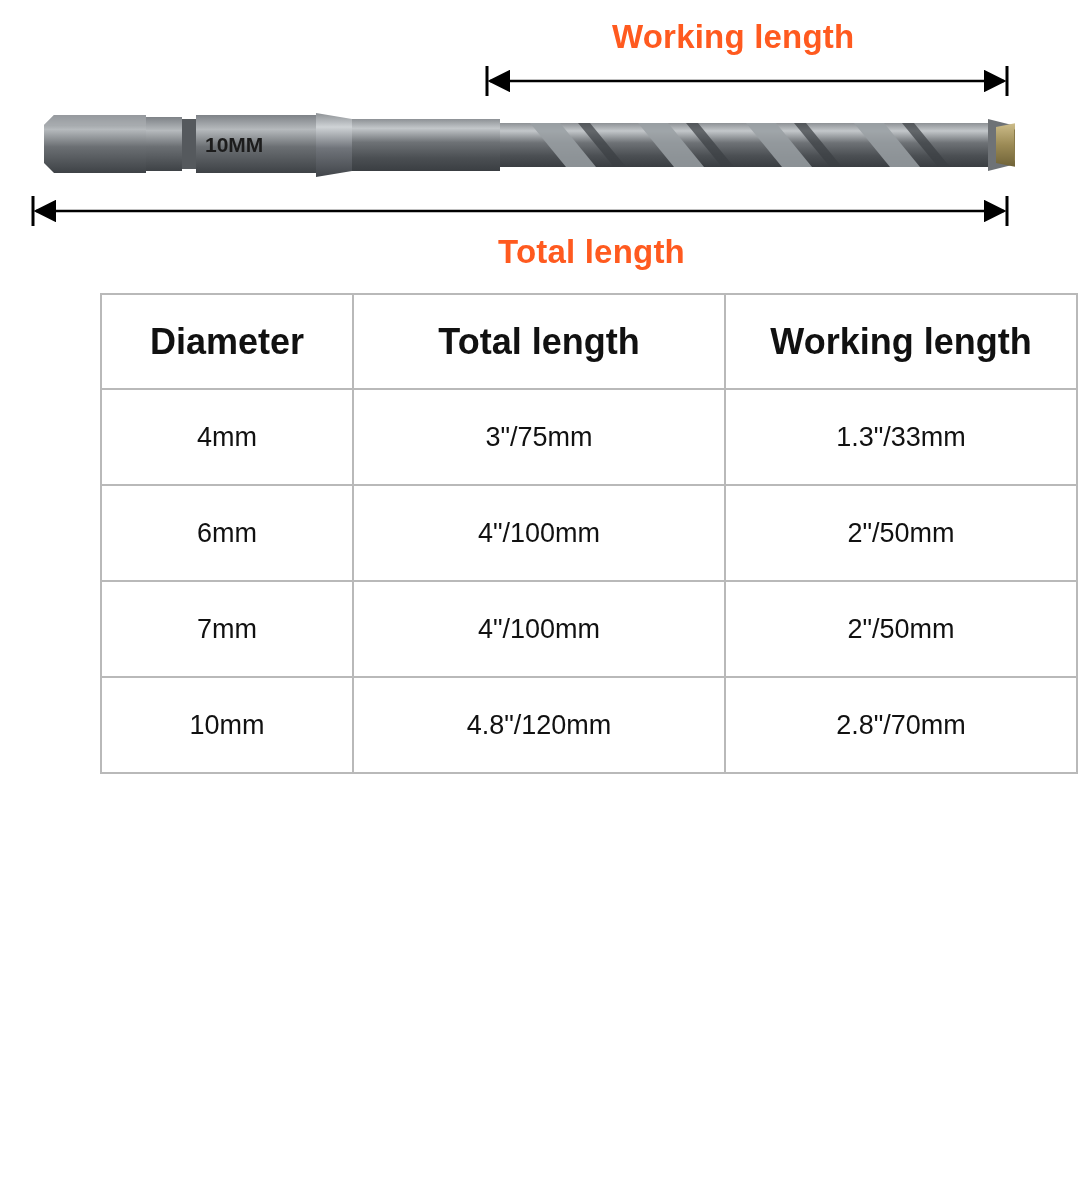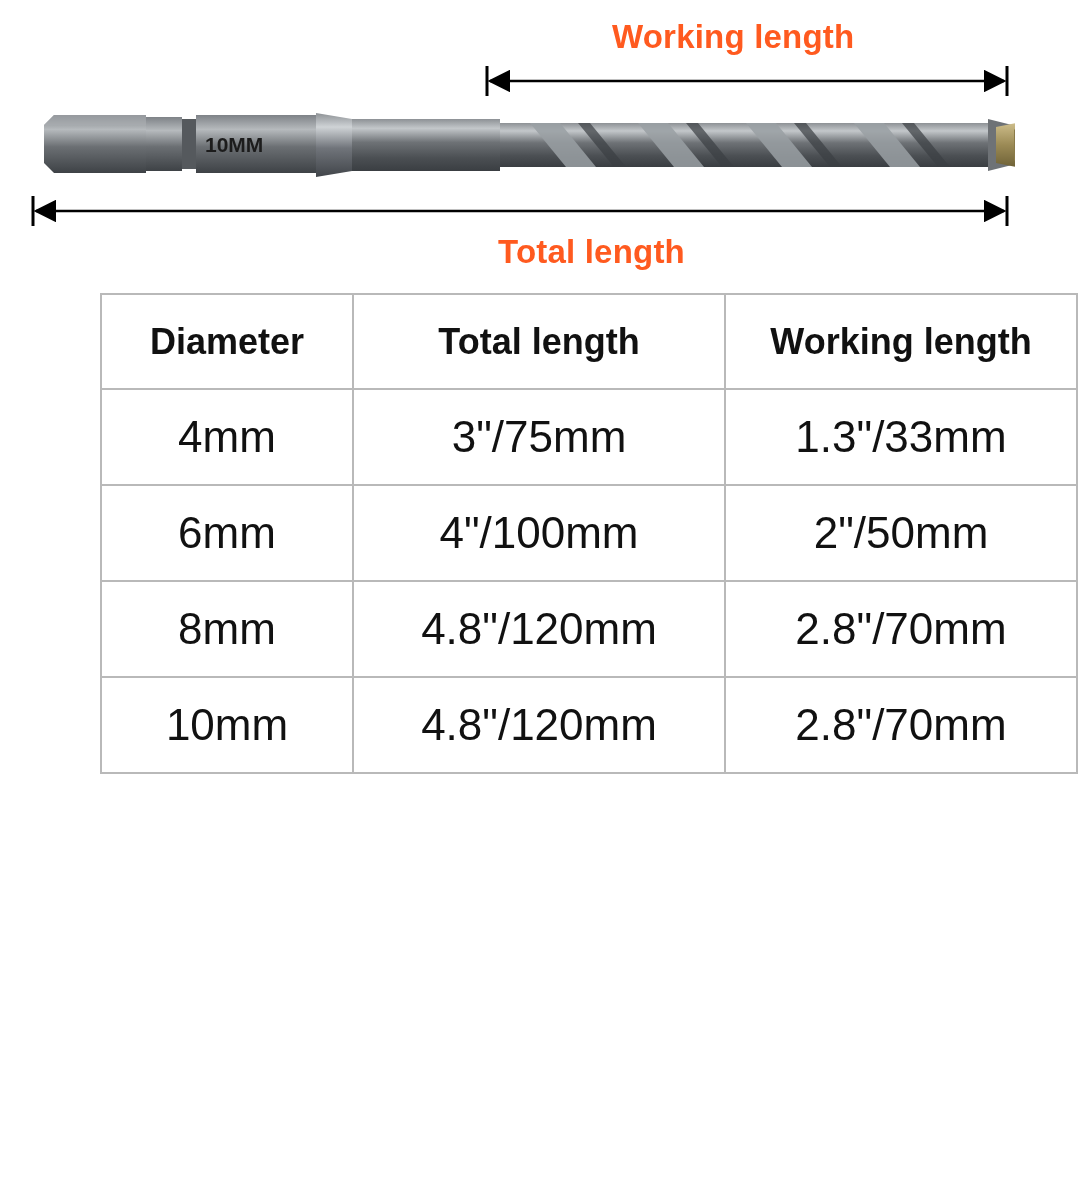--- a/index.html
+++ b/index.html
@@ -88,21 +88,21 @@
   }
 
   table.spec thead th {
     height: 95px;
     font-size: 36px;
     font-weight: bold;
   }
 
   table.spec tbody td {
     height: 96px;
-    font-size: 44px;
+    font-size: 27px;
   }
 
   col.c1 { width: 252px; }
   col.c2 { width: 372px; }
   col.c3 { width: 352px; }
 </style>
 </head>
 <body>
 
 <div class="diagram">
@@ -210,23 +210,23 @@
         <td>4mm</td>
         <td>3"/75mm</td>
         <td>1.3"/33mm</td>
       </tr>
       <tr>
         <td>6mm</td>
         <td>4"/100mm</td>
         <td>2"/50mm</td>
       </tr>
       <tr>
-        <td>8mm</td>
-        <td>4.8"/120mm</td>
-        <td>2.8"/70mm</td>
+        <td>7mm</td>
+        <td>4"/100mm</td>
+        <td>2"/50mm</td>
       </tr>
       <tr>
         <td>10mm</td>
         <td>4.8"/120mm</td>
         <td>2.8"/70mm</td>
       </tr>
     </tbody>
   </table>
 </div>
 

